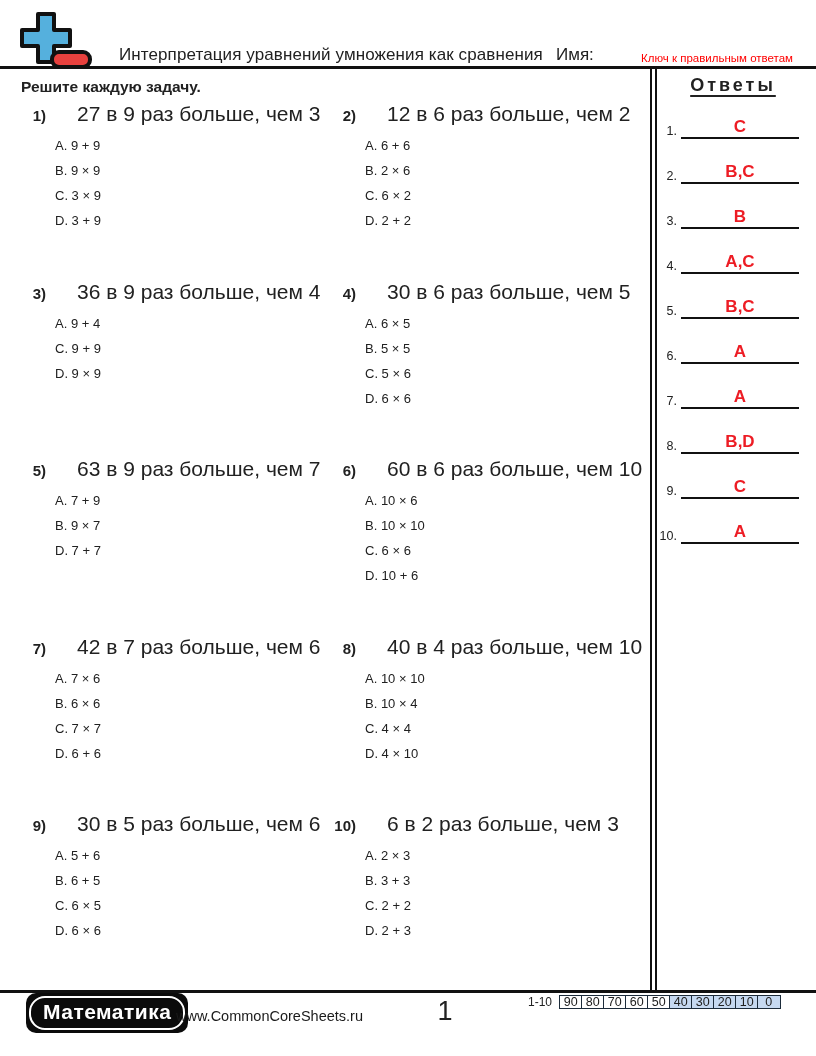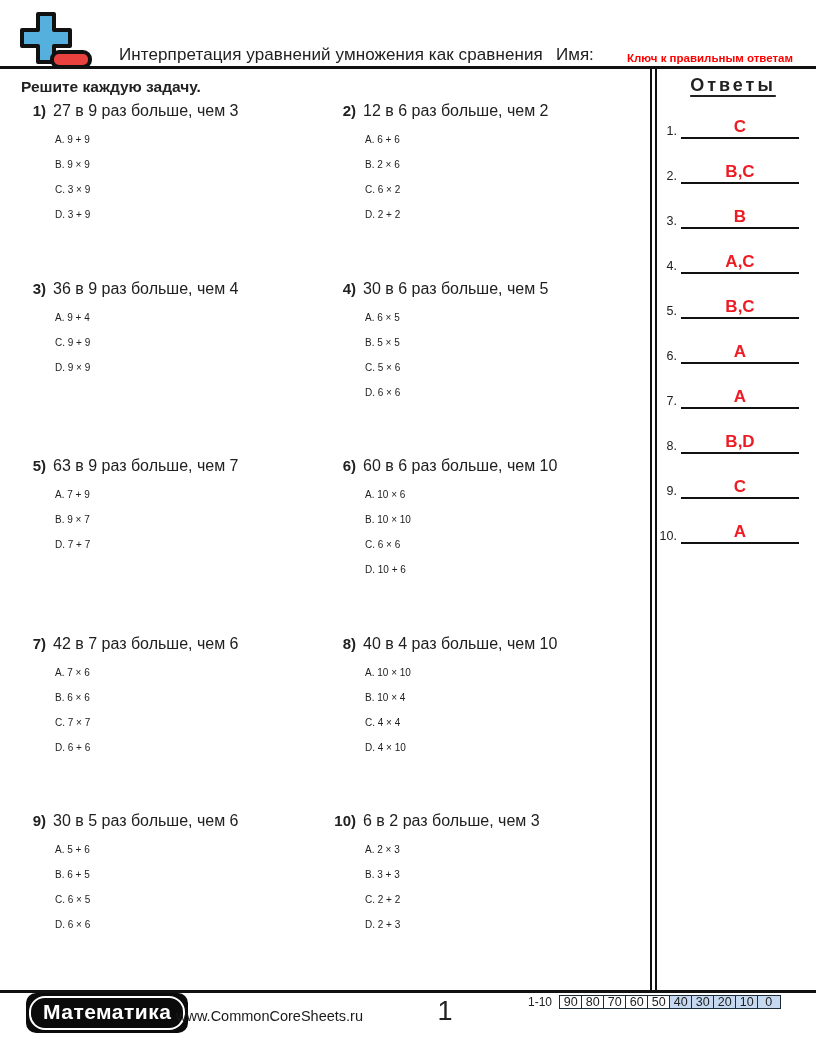--- a/index.html
+++ b/index.html
@@ -10,38 +10,38 @@
     margin: 0 auto;
     background: #ffffff;
     font-family: "Liberation Sans", "DejaVu Sans", sans-serif;
     color: #212121;
     overflow: hidden;
   }
   
   .logo { position: absolute; left: 14px; top: 10px; width: 80px; height: 62px; }
   .worksheet-title { position: absolute; left: 119px; top: 45px; font-size: 17px; letter-spacing: .1px; }
   .name-label { position: absolute; left: 556px; top: 45px; font-size: 17px; }
-  .key-label { position: absolute; right: 23px; top: 52px; font-size: 11.5px; font-weight: bold; color: #ff0000; padding-left: 8px; }
+  .key-label { position: absolute; right: 23px; top: 52px; font-size: 11.5px; font-weight: normal; color: #ff0000; padding-left: 8px; }
   .header-rule { position: absolute; left: 0; top: 66px; width: 816px; height: 3px; background: #111; }
   .instructions { position: absolute; left: 21px; top: 78px; font-size: 15.5px; font-weight: bold; }
   
   .v-divider {
     position: absolute; left: 650px; top: 66px; height: 924px; width: 7px;
     border-left: 2px solid #111; border-right: 2px solid #111;
   }
   
   .problems-grid {
     position: absolute; left: 20px; top: 102px; width: 630px;
     display: grid; grid-template-columns: 310px 320px; grid-auto-rows: 177.5px;
   }
   .problem-head { display: flex; align-items: baseline; margin-bottom: 7px; }
   .problem-number { width: 26px; min-width: 26px; text-align: right; font-weight: bold; font-size: 15px; margin-right: 7px; }
-  .problem-question { font-size: 16px; }
+  .problem-question { font-size: 21px; margin-left: 24px; }
   .options { margin-left: 35px; }
-  .option { font-size: 10px; line-height: 25px; }
+  .option { font-size: 13px; line-height: 25px; }
   
   .answers-title {
     position: absolute; left: 657px; top: 75px; width: 152px;
     text-align: center; font-size: 18px; font-weight: bold; letter-spacing: 3px;
     text-decoration: underline; text-underline-offset: 4px; text-decoration-thickness: 2px;
   }
   .answers-list { position: absolute; left: 653px; top: 94px; width: 158px; }
   .answer-item { display: flex; align-items: flex-end; height: 45px; }
   .answer-num { width: 24px; min-width: 24px; text-align: right; font-size: 12.5px; margin-right: 4px; padding-bottom: 1px; }
   .answer-line { width: 118px; border-bottom: 2px solid #111; text-align: center; }

